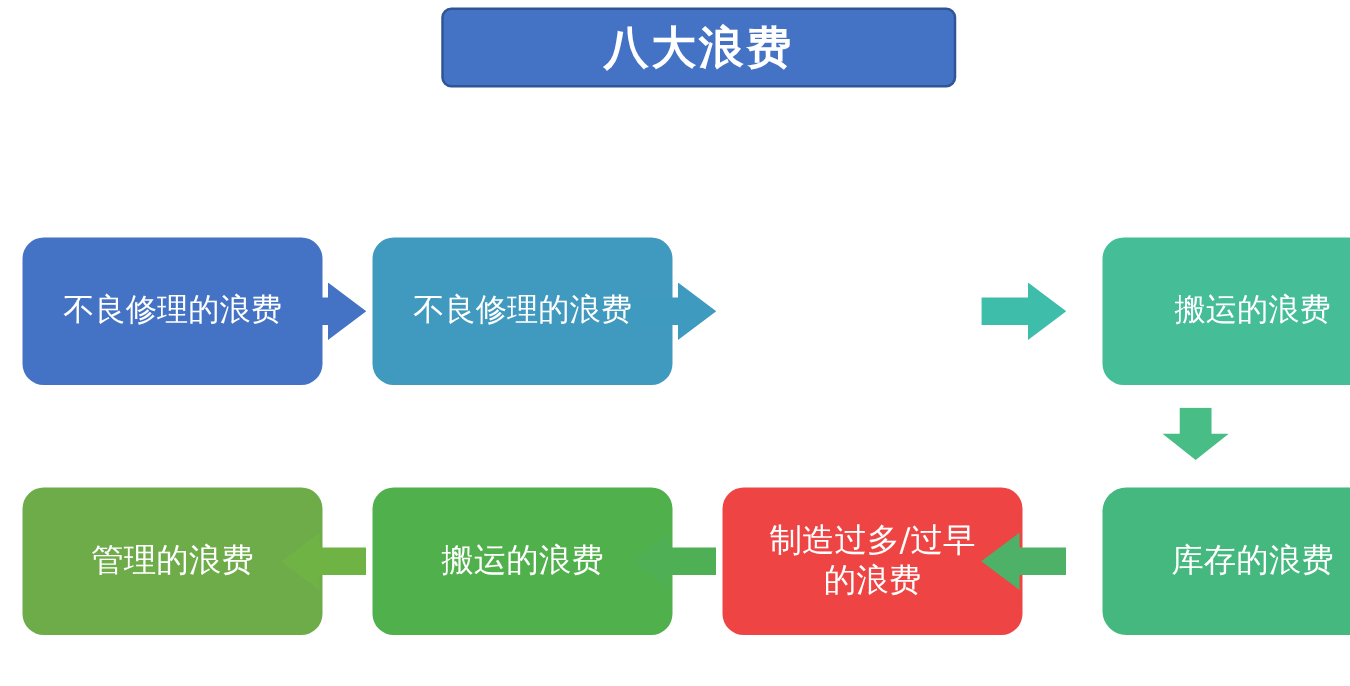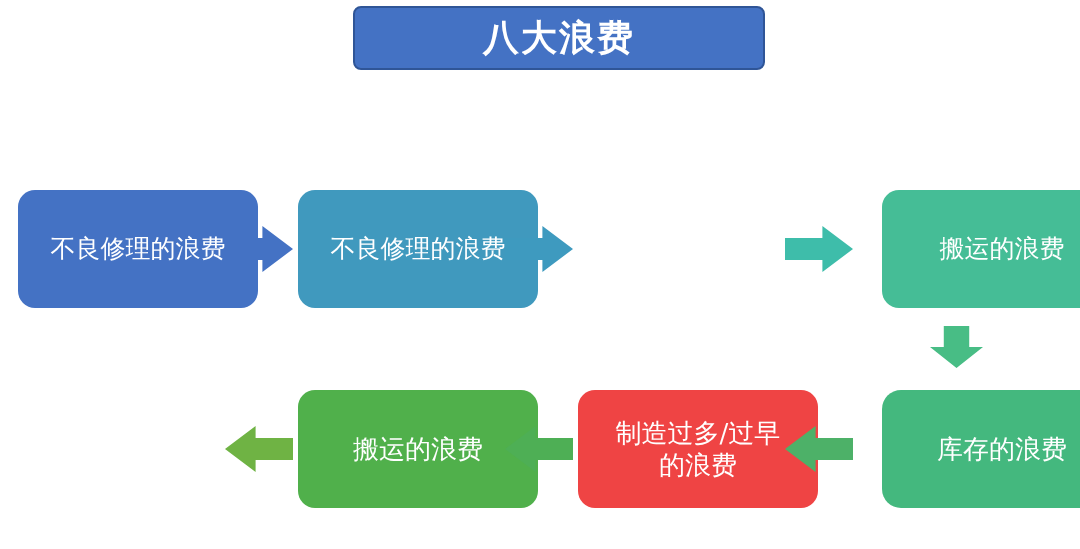--- a/index.html
+++ b/index.html
@@ -92,20 +92,21 @@
 
   <div class="arrow arrow-right gap-2" style="background-color: rgb(62, 154, 191);"></div>
 
 
   <div class="arrow arrow-right gap-3" style="background-color: rgb(62, 189, 170);"></div>
 
   <div class="flow-box row-top col-4" style="background-color: rgb(69, 189, 150);">搬运的浪费</div>
 
   <div class="arrow arrow-down" style="background-color: rgb(72, 189, 133);"></div>
 
+  <div class="flow-box row-bottom col-1" style="background-color: rgb(110, 172, 74);">管理的浪费</div>
 
   <div class="arrow arrow-left gap-1" style="background-color: rgb(111, 179, 68);"></div>
 
   <div class="flow-box row-bottom col-2" style="background-color: rgb(80, 176, 75);">搬运的浪费</div>
 
   <div class="arrow arrow-left gap-2" style="background-color: rgb(78, 175, 85);"></div>
 
   <div class="flow-box row-bottom col-3" style="background-color: #ef4444;">制造过多/过早
 的浪费</div>
 

